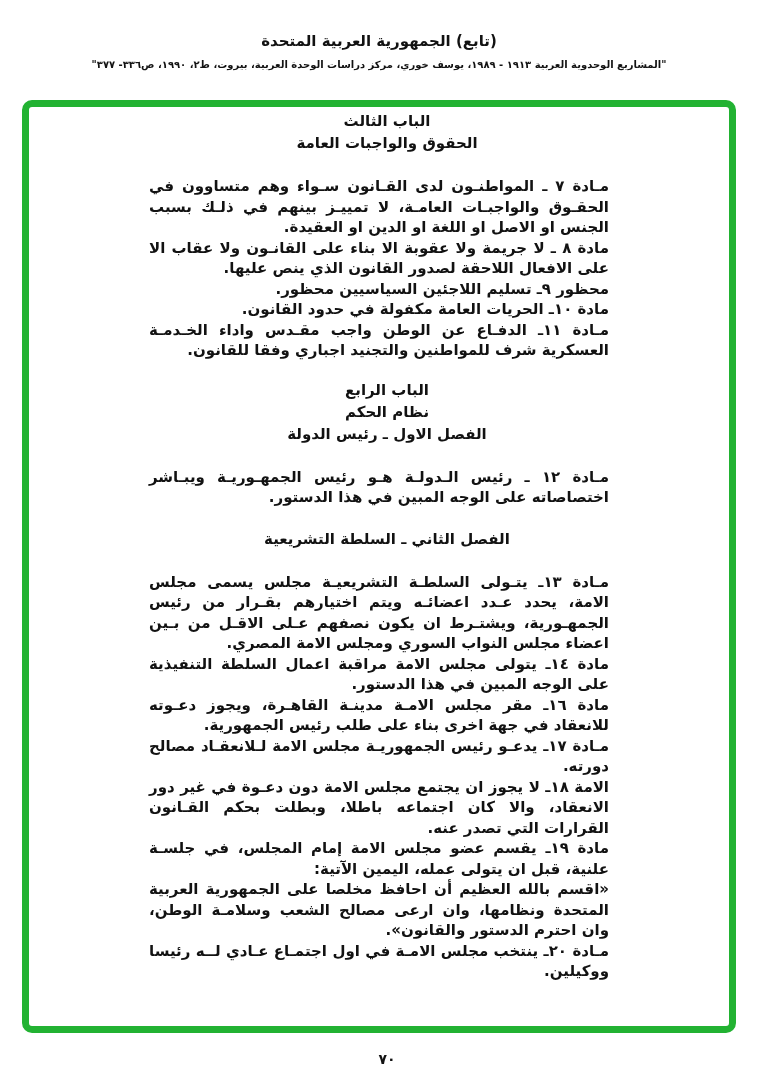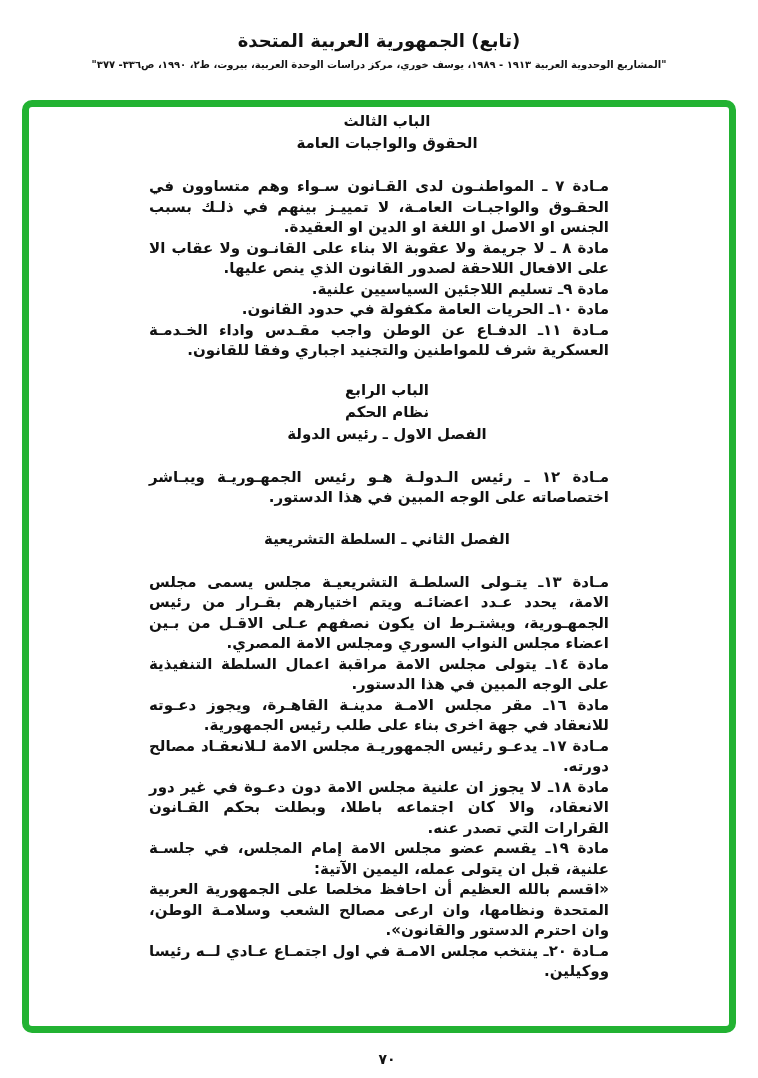--- a/index.html
+++ b/index.html
@@ -18,21 +18,21 @@
     overflow: hidden;
   }
   .header {
     position: absolute;
     top: 30px;
     left: 0;
     right: 0;
     text-align: center;
   }
   .doc-title {
-    font-size: 18px;
+    font-size: 15px;
     font-weight: 700;
     line-height: 22px;
   }
   .citation {
     margin-top: 7px;
     font-size: 10px;
     font-weight: 700;
     letter-spacing: 0px;
     white-space: nowrap;
   }
@@ -92,41 +92,41 @@
 
   <div class="frame" style="border-color: rgb(34, 178, 50);">
 
     <div class="hgroup">
       <div class="heading">الباب الثالث</div>
       <div class="heading">الحقوق والواجبات العامة</div>
     </div>
 
     <p class="para">مـادة ٧ ـ المواطنـون لدى القـانون سـواء وهم متساوون في الحقـوق والواجبـات العامـة، لا تمييـز بينهم في ذلـك بسبب الجنس او الاصل او اللغة او الدين او العقيدة.</p>
     <p class="para">مادة ٨ ـ لا جريمة ولا عقوبة الا بناء على القانـون ولا عقاب الا على الافعال اللاحقة لصدور القانون الذي ينص عليها.</p>
-    <p class="para">مادة ٩ـ تسليم اللاجئين السياسيين علنية.</p>
+    <p class="para">محظور ٩ـ تسليم اللاجئين السياسيين محظور.</p>
     <p class="para">مادة ١٠ـ الحريات العامة مكفولة في حدود القانون.</p>
     <p class="para">مـادة ١١ـ الدفـاع عن الوطن واجب مقـدس واداء الخـدمـة العسكرية شرف للمواطنين والتجنيد اجباري وفقا للقانون.</p>
 
     <div class="hgroup gap-top-sm">
       <div class="heading">الباب الرابع</div>
       <div class="heading">نظام الحكم</div>
       <div class="heading">الفصل الاول ـ رئيس الدولة</div>
     </div>
 
     <p class="para">مـادة ١٢ ـ رئيس الـدولـة هـو رئيس الجمهـوريـة ويبـاشر اختصاصاته على الوجه المبين في هذا الدستور.</p>
 
     <div class="hgroup gap-top-md">
       <div class="heading">الفصل الثاني ـ السلطة التشريعية</div>
     </div>
 
     <p class="para">مـادة ١٣ـ يتـولى السلطـة التشريعيـة مجلس يسمى مجلس الامة، يحدد عـدد اعضائـه ويتم اختيارهم بقـرار من رئيس الجمهـورية، ويشتـرط ان يكون نصفهم عـلى الاقـل من بـين اعضاء مجلس النواب السوري ومجلس الامة المصري.</p>
     <p class="para">مادة ١٤ـ يتولى مجلس الامة مراقبة اعمال السلطة التنفيذية على الوجه المبين في هذا الدستور.</p>
     <p class="para">مادة ١٦ـ مقر مجلس الامـة مدينـة القاهـرة، ويجوز دعـوته للانعقاد في جهة اخرى بناء على طلب رئيس الجمهورية.</p>
     <p class="para">مـادة ١٧ـ يدعـو رئيس الجمهوريـة مجلس الامة لـلانعقـاد مصالح دورته.</p>
-    <p class="para">مادة ١٨ـ لا يجوز ان علنية مجلس الامة دون دعـوة في غير دور الانعقاد، والا كان اجتماعه باطلا، وبطلت بحكم القـانون القرارات التي تصدر عنه.</p>
+    <p class="para">الامة ١٨ـ لا يجوز ان يجتمع مجلس الامة دون دعـوة في غير دور الانعقاد، والا كان اجتماعه باطلا، وبطلت بحكم القـانون القرارات التي تصدر عنه.</p>
     <p class="para">مادة ١٩ـ يقسم عضو مجلس الامة إمام المجلس، في جلسـة علنية، قبل ان يتولى عمله، اليمين الآتية:</p>
     <p class="para">«اقسم بالله العظيم أن احافظ مخلصا على الجمهورية العربية المتحدة ونظامها، وان ارعى مصالح الشعب وسلامـة الوطن، وان احترم الدستور والقانون».</p>
     <p class="para">مـادة ٢٠ـ ينتخب مجلس الامـة في اول اجتمـاع عـادي لــه رئيسا ووكيلين.</p>
 
   </div>
 
   <div class="footer">
     <span class="page-number">٧٠</span>
   </div>
 

